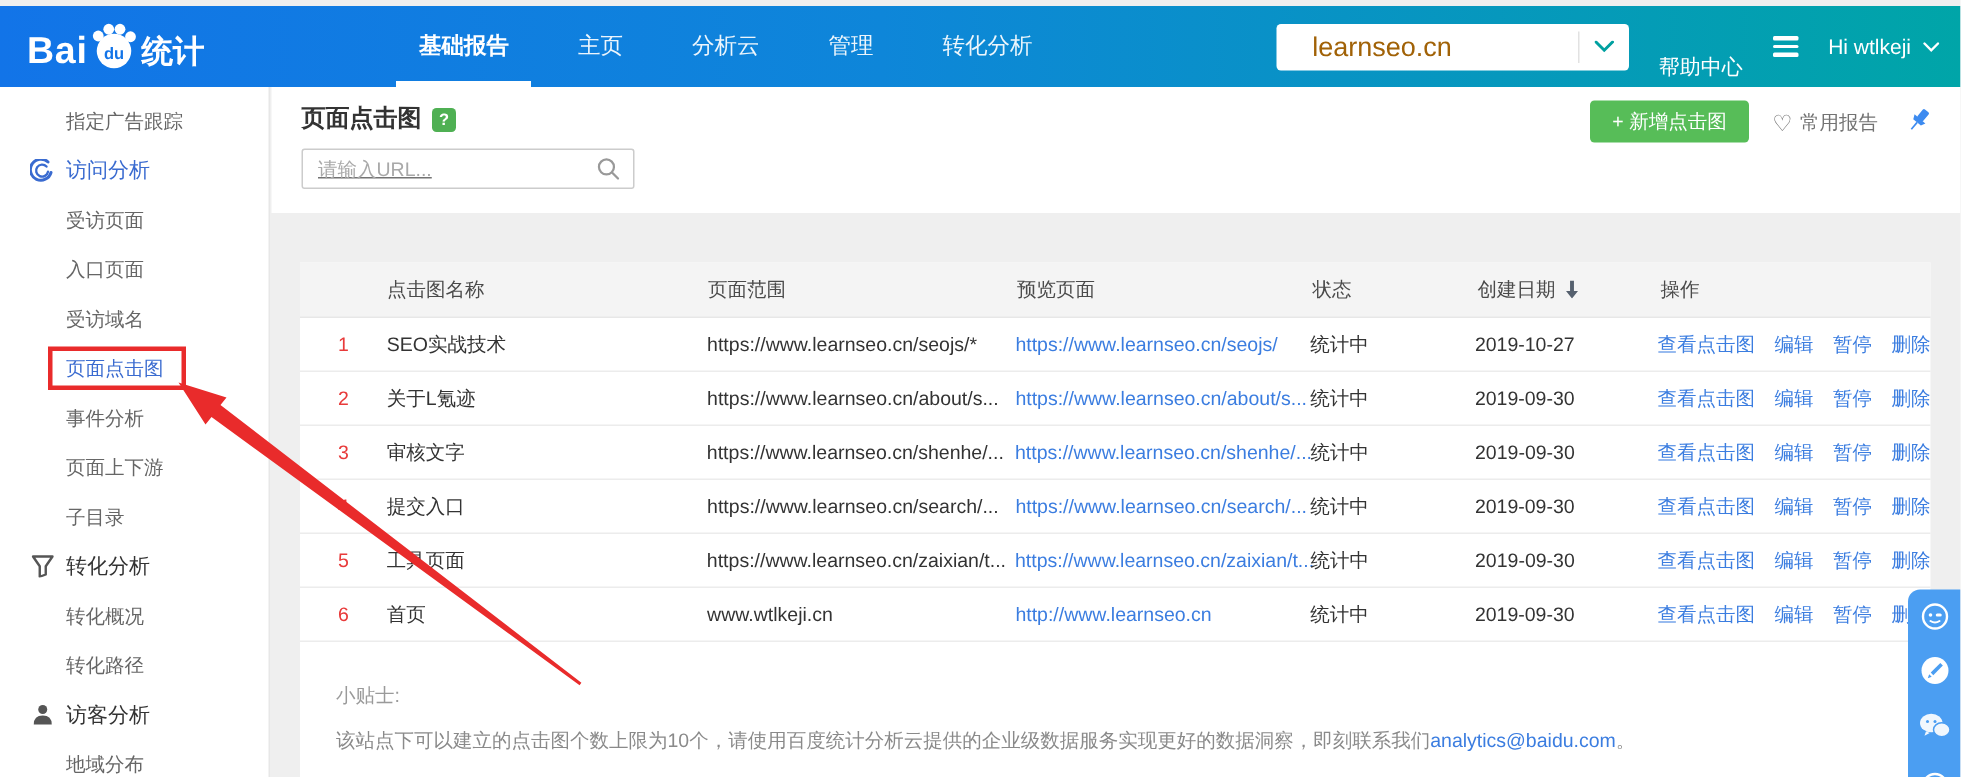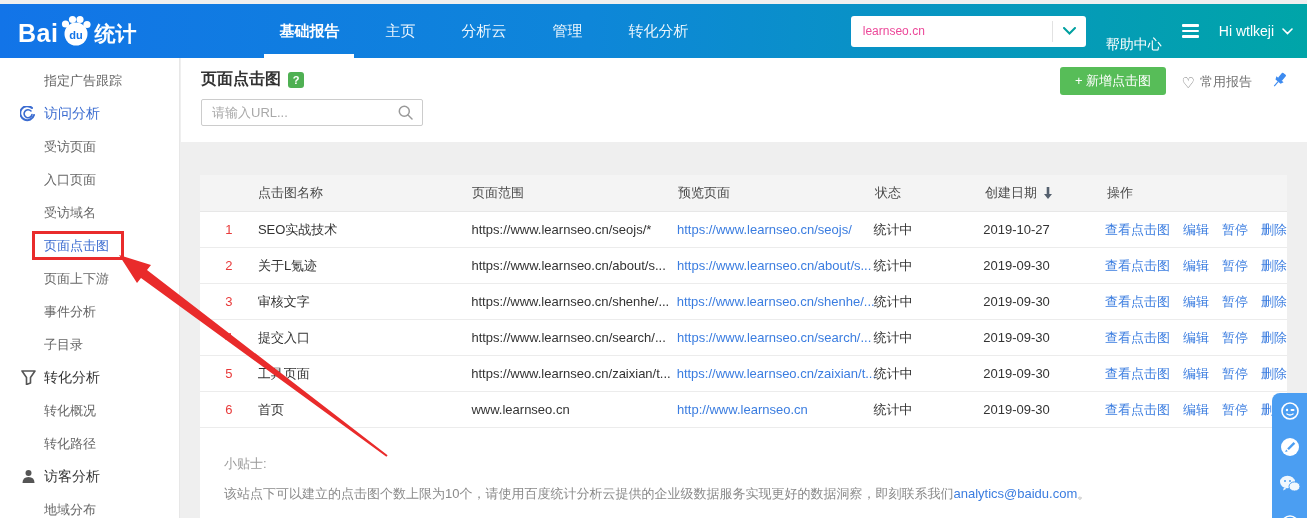--- a/index.html
+++ b/index.html
@@ -14,21 +14,21 @@
   .logo .t1 { color:#fff; font-size:25px; font-weight:bold; letter-spacing:0.5px; line-height:34px; }
   .logo svg { margin:0 1px -2px 1px; }
   .logo .t3 { color:#fff; font-size:21px; font-weight:bold; line-height:32px; }
   .nav { display:flex; height:54px; margin-left:120px; }
   .nav-item { height:54px; line-height:54px; padding:0 23px; color:rgba(255,255,255,.92);
               font-size:15px; position:relative; cursor:pointer; white-space:nowrap; }
   .nav-item.active { font-weight:bold; color:#fff; }
   .nav-item.active::after { content:""; position:absolute; left:8px; right:8px; bottom:0; height:4px; background:#fff; }
   .hdr-right { margin-left:auto; margin-right:14px; display:flex; align-items:center; gap:20px; }
   .site-select { width:235px; height:31px; background:#fff; border-radius:3px; display:flex; align-items:center; cursor:pointer; }
-  .site-select .val { flex:1; padding-left:12px; font-size:12px; color:#ec4899; }
+  .site-select .val { flex:1; padding-left:24px; font-size:18px; color:#a16207; }
   .site-select .chev { width:34px; height:21px; border-left:1px solid #e2e2e2; display:flex; align-items:center; justify-content:center; }
   .hdr-link { color:#fff; font-size:14px; cursor:pointer; white-space:nowrap;margin-top:28px; }
   .list-ic { display:flex; flex-direction:column; gap:3px; cursor:pointer; }
   .list-ic i { display:block; width:17px; height:2.5px; background:#fff; border-radius:1px; }
   .user { color:#fff; font-size:14px; display:flex; align-items:center; gap:8px; cursor:pointer; white-space:nowrap; }
 
   
   .sidebar { position:absolute; left:0; top:54px; width:180px; height:464px; background:#fff;
              border-right:1px solid #e7e7e7; overflow:hidden; z-index:5; }
   .side-list { list-style:none; padding-top:10px; }
@@ -42,21 +42,21 @@
 
   
   .content { position:absolute; left:181px; top:54px; width:1126px; height:464px; background:#efefef; }
   .topband { position:relative; width:100%; height:88px; background:#fff; }
   .pgtitle { position:absolute; left:20px; top:15px; display:flex; align-items:center; }
   .pgtitle .t { font-size:16px; font-weight:bold; color:#333; }
   .qbadge { margin-left:7px; width:16px; height:16px; background:#4fb053; border-radius:3px; color:#fff;
             font-size:11px; font-weight:bold; display:flex; align-items:center; justify-content:center; cursor:pointer; }
   .searchbox { position:absolute; left:20px; top:45px; width:222px; height:27px; border:1px solid #ccc;
                border-radius:2px; background:#fff; display:flex; align-items:center; }
-  .searchbox input { flex:1; border:none; outline:none; padding-left:10px; font-size:13px; color:#737373; background:transparent; }
+  .searchbox input { flex:1; border:none; outline:none; padding-left:10px; font-size:13px; color:#737373; background:transparent;text-decoration:underline; }
   .searchbox input::placeholder { color:#a9a9a9; }
   .searchbox .mag { margin-right:9px; cursor:pointer; display:flex; }
   .add-btn { position:absolute; right:141px; top:13px; width:106px; height:28px; background:#57bd58; border:none;
              border-radius:3px; color:#fff; font-size:13px; cursor:pointer; }
   .fav { position:absolute; right:55px; top:19px; display:flex; align-items:center; gap:5px; color:#737373;
          font-size:13px; cursor:pointer; }
   .fav .heart { font-size:15px; line-height:13px; }
   .pin { position:absolute; right:18px; top:16px; cursor:pointer; }
 
   
@@ -157,24 +157,24 @@
         <span>入口页面</span>
       </li>
       <li class="side-item sub">
         <span>受访域名</span>
       </li>
       <li class="side-item sub blue">
         <span>页面点击图</span>
         <span class="red-rect"></span>
       </li>
       <li class="side-item sub">
+        <span>事件分析</span>
+      </li>
+      <li class="side-item sub">
         <span>页面上下游</span>
-      </li>
-      <li class="side-item sub">
-        <span>事件分析</span>
       </li>
       <li class="side-item sub">
         <span>子目录</span>
       </li>
       <li class="side-item section">
         <span class="ic">
           <svg width="15" height="15" viewBox="0 0 15 15">
             <path d="M1 1 H14 L9.5 7.5 V13 L5.5 14.5 V7.5 Z" fill="none" stroke="#555" stroke-width="1.6" stroke-linejoin="round"></path>
           </svg>
         </span>
@@ -326,21 +326,21 @@
           <div class="c-ops">
             <a class="lnk">查看点击图</a>
             <a class="lnk">编辑</a>
             <a class="lnk">暂停</a>
             <a class="lnk">删除</a>
           </div>
         </div>
         <div class="trow">
           <div class="c-num"><span>6</span></div>
           <div class="c-name"><span>首页</span></div>
-          <div class="c-range"><span>www.learnseo.cn</span></div>
+          <div class="c-range"><span>www.wtlkeji.cn</span></div>
           <div class="c-prev"><a class="lnk">http://www.learnseo.cn</a></div>
           <div class="c-status"><span>统计中</span></div>
           <div class="c-date">
             <span>2019-09-30</span>
           </div>
           <div class="c-ops">
             <a class="lnk">查看点击图</a>
             <a class="lnk">编辑</a>
             <a class="lnk">暂停</a>
             <a class="lnk">删除</a>

